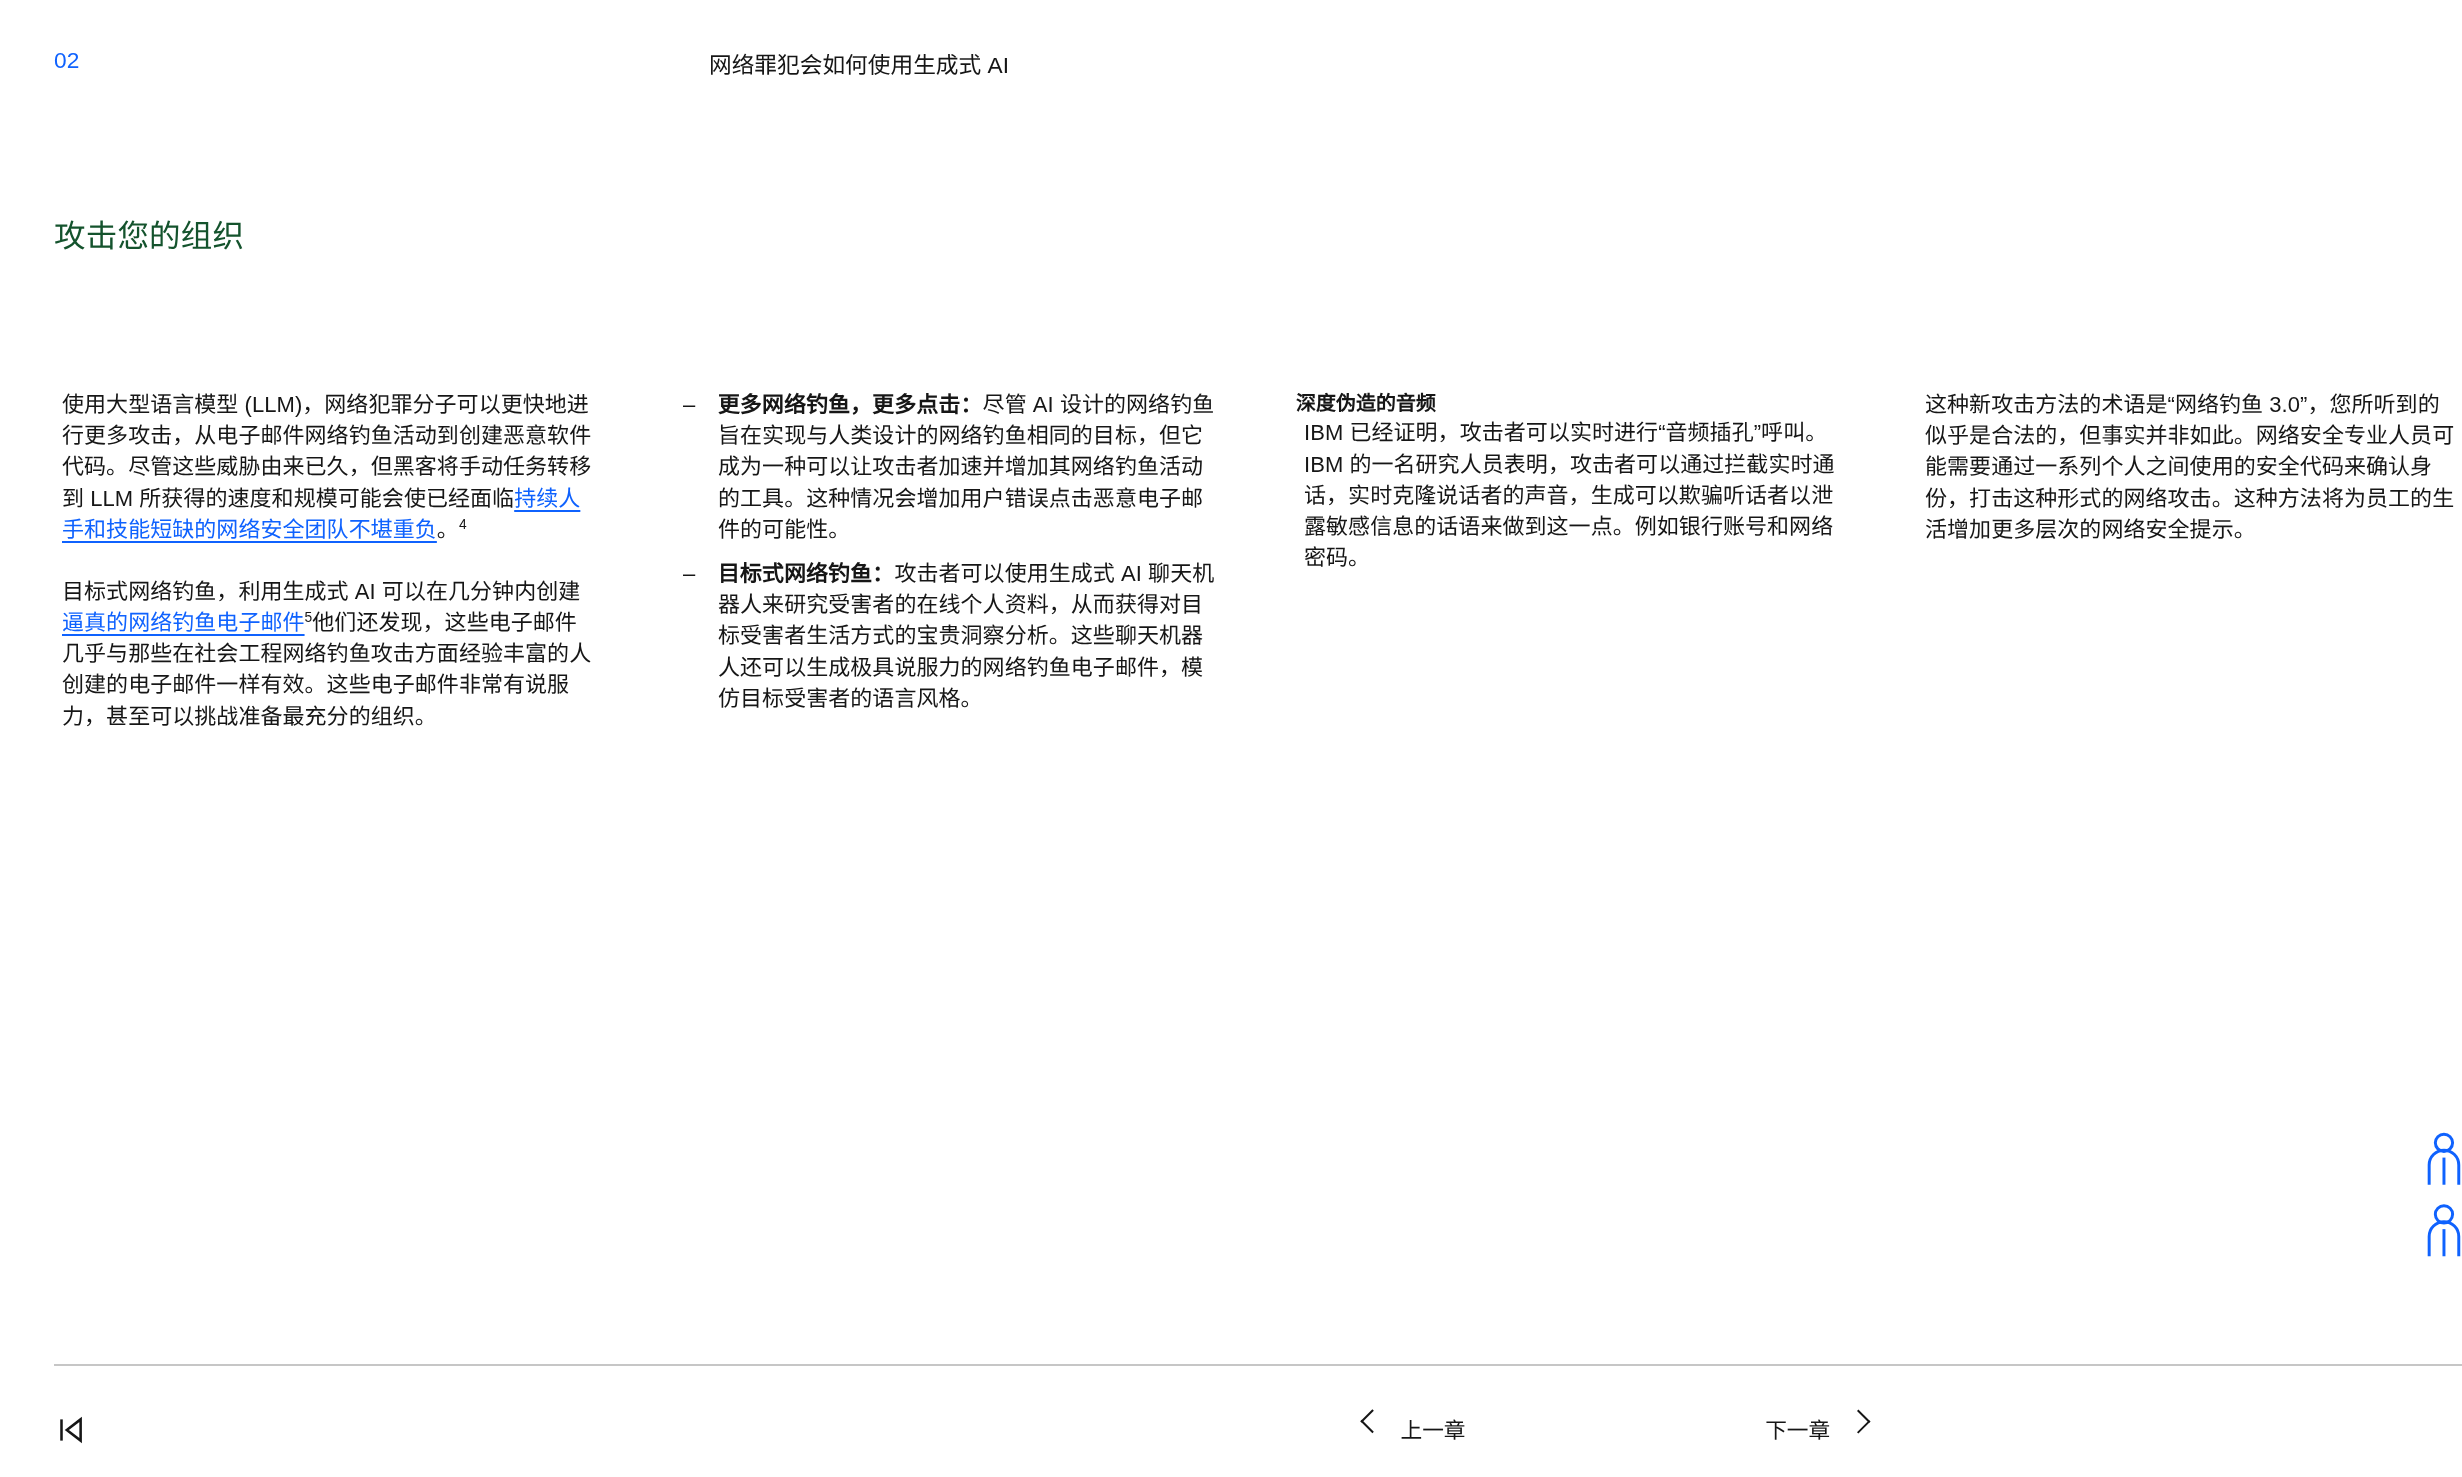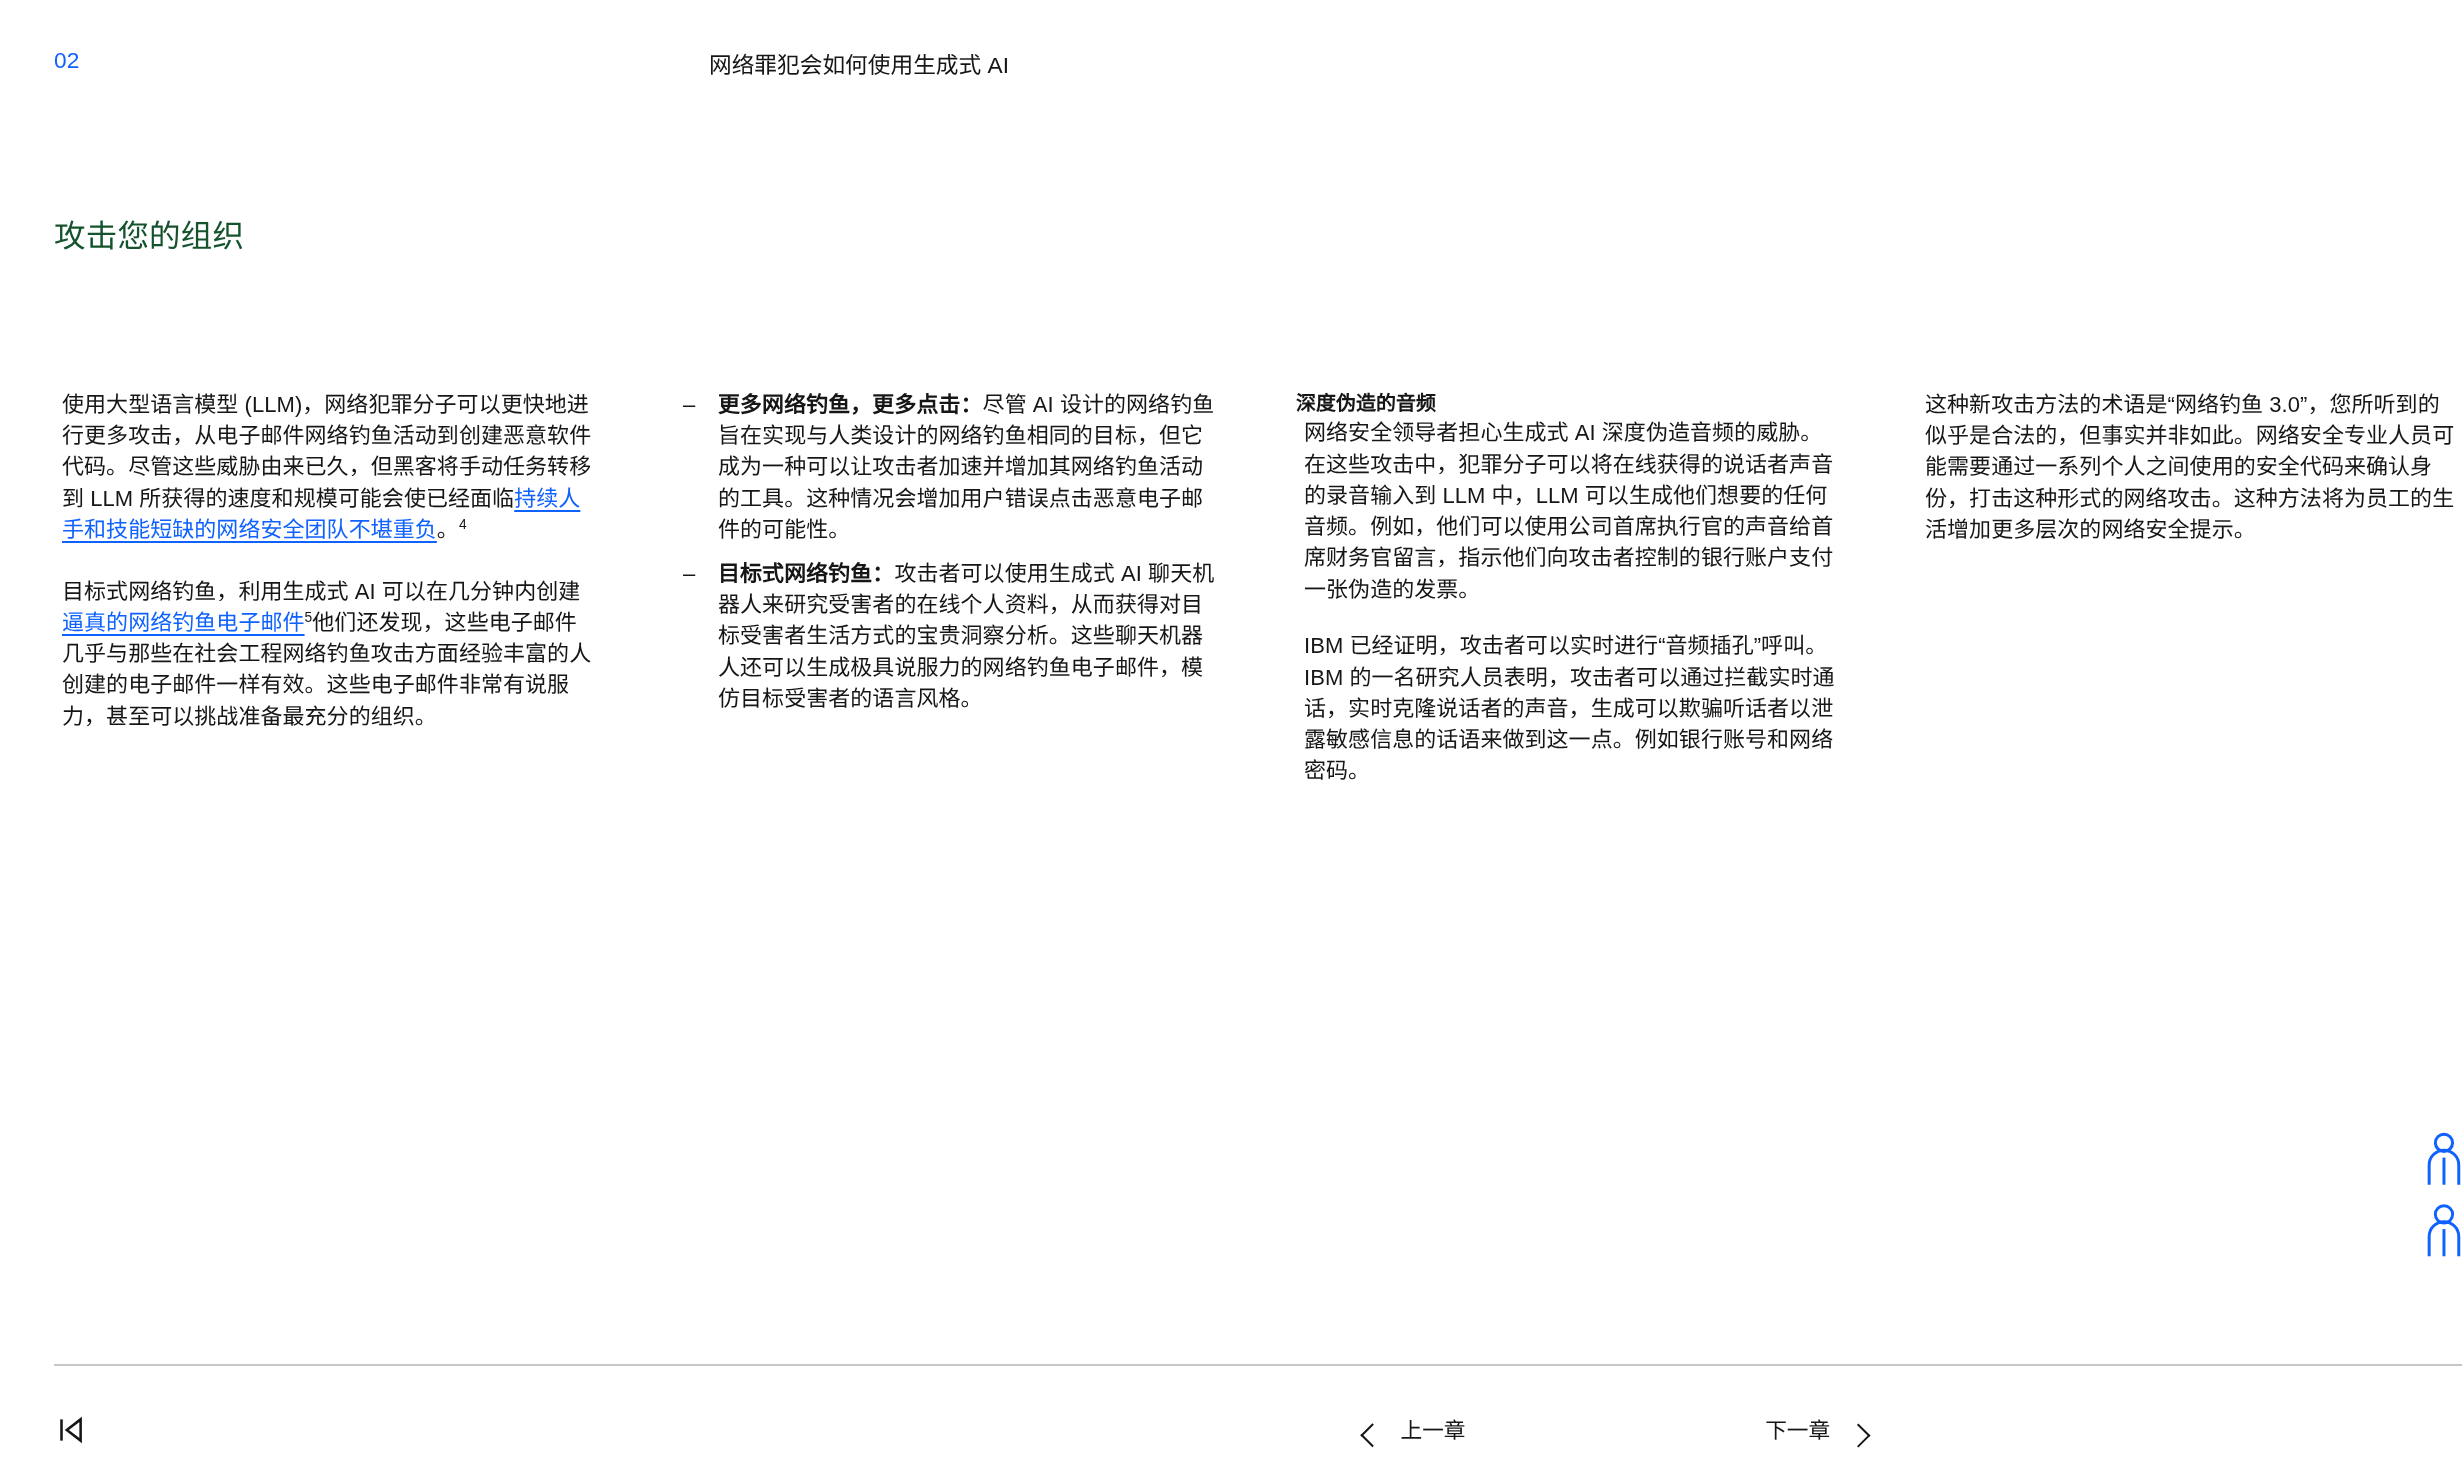--- a/index.html
+++ b/index.html
@@ -156,21 +156,21 @@
     position: absolute;
     left: 1364px;
     top: 49px;
     display: flex;
     align-items: center;
     gap: 11.8px;
     font-size: 21.7px;
   }
   .footer-nav .nav-group {
     display: flex;
-    align-items: flex-end;
+    align-items: flex-start;
     gap: 19.7px;
     cursor: pointer;
   }
   .footer-nav .gap { width: 276px; }
   .chev {
     width: 14.8px;
     height: 14.8px;
     border-top: 2px solid #161616;
     border-right: 2px solid #161616;
     display: inline-block;
@@ -207,21 +207,20 @@
       </li>
       <li>
         <span class="dash">–</span>
         <b>目标式网络钓鱼：</b><span>攻击者可以使用生成式 AI 聊天机器人来研究受害者的在线个人资料，从而获得对目标受害者生活方式的宝贵洞察分析。这些聊天机器人还可以生成极具说服力的网络钓鱼电子邮件，模仿目标受害者的语言风格。</span>
       </li>
     </ul>
   </div>
 
   <div class="col">
     <div class="subhead">深度伪造的音频</div>
-    <p>网络安全领导者担心生成式 AI 深度伪造音频的威胁。在这些攻击中，犯罪分子可以将在线获得的说话者声音的录音输入到 LLM 中，LLM 可以生成他们想要的任何音频。例如，他们可以使用公司首席执行官的声音给首席财务官留言，指示他们向攻击者控制的银行账户支付一张伪造的发票。</p>
     <p>IBM 已经证明，攻击者可以实时进行“音频插孔”呼叫。IBM 的一名研究人员表明，攻击者可以通过拦截实时通话，实时克隆说话者的声音，生成可以欺骗听话者以泄露敏感信息的话语来做到这一点。例如银行账号和网络密码。</p>
   </div>
 
   <div class="col">
     <p>这种新攻击方法的术语是“网络钓鱼 3.0”，您所听到的似乎是合法的，但事实并非如此。网络安全专业人员可能需要通过一系列个人之间使用的安全代码来确认身份，打击这种形式的网络攻击。这种方法将为员工的生活增加更多层次的网络安全提示。</p>
   </div>
 
 </div>
 
 <div class="people-icon">

